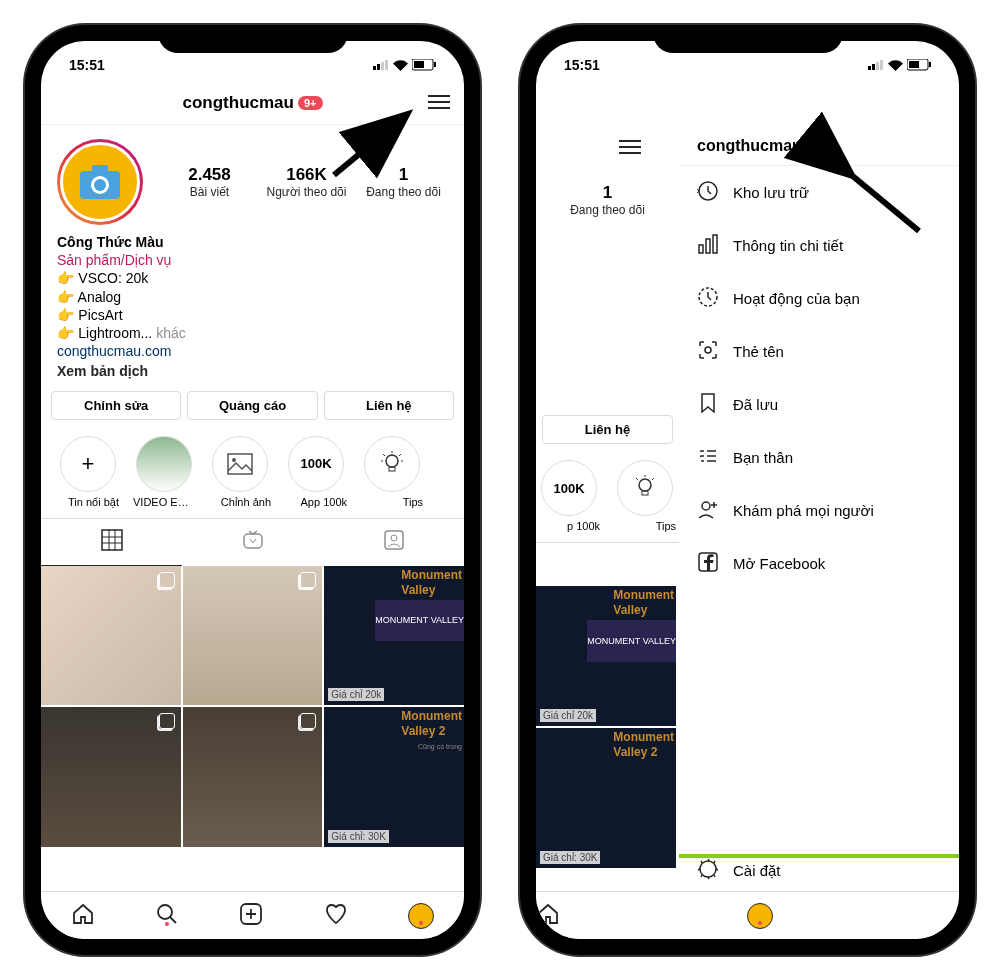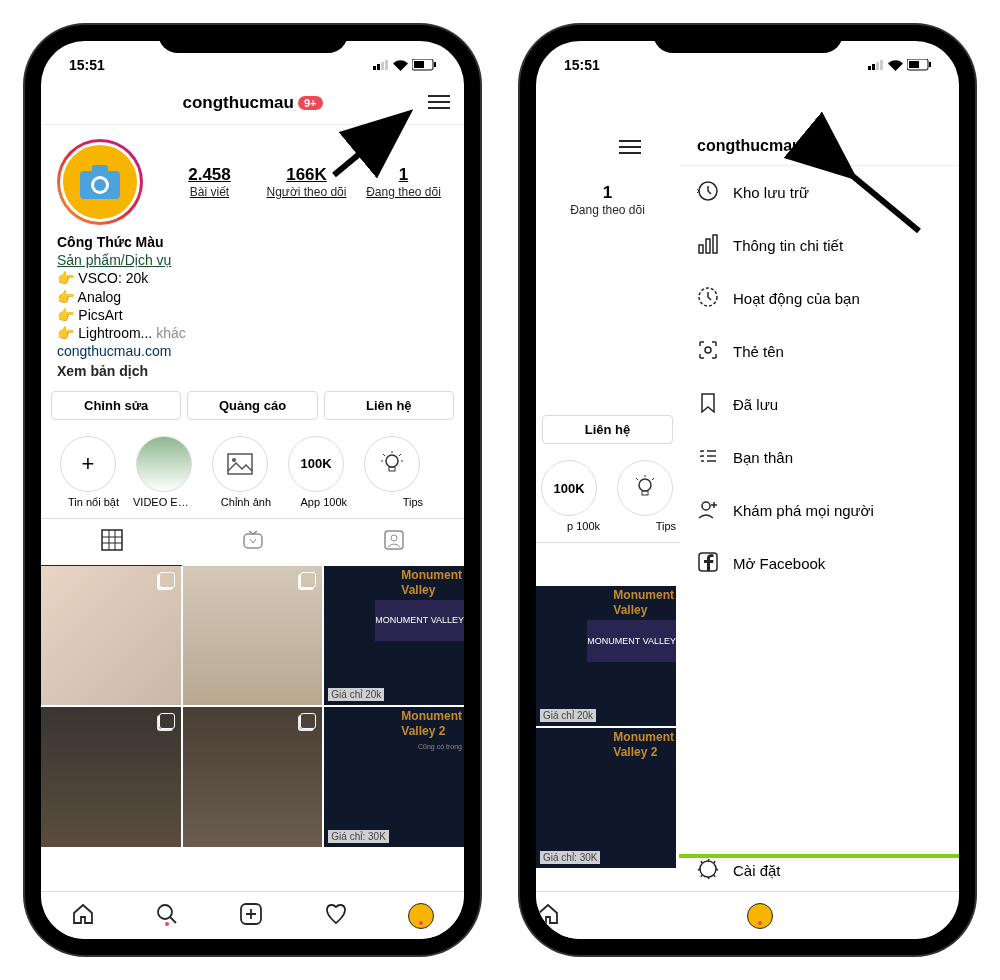--- a/index.html
+++ b/index.html
@@ -7,30 +7,30 @@
 .phone { width:455px; height:930px; background:#000; border-radius:60px; padding:16px; position:relative; box-shadow:0 0 0 2px #333; }
 .screen { width:100%; height:100%; background:#fff; border-radius:44px; overflow:hidden; position:relative; }
 .notch { position:absolute; top:0; left:50%; transform:translateX(-50%); width:190px; height:28px; background:#000; border-radius:0 0 20px 20px; z-index:100; }
 .statusbar { display:flex; justify-content:space-between; align-items:center; padding:8px 28px 0; height:40px; font-size:14px; font-weight:600; }
 .status-icons { display:flex; gap:4px; align-items:center; }
 .header { display:flex; align-items:center; justify-content:center; padding:6px 14px; position:relative; border-bottom:1px solid #eee; height:44px; }
 .header-title { font-size:17px; font-weight:600; }
 .badge { background:#ed4956; color:#fff; border-radius:10px; font-size:11px; font-weight:700; padding:1px 6px; margin-left:4px; }
 .hamburger { position:absolute; right:14px; top:10px; cursor:pointer; }
 .hamburger div { width:22px; height:2px; background:#262626; margin:4px 0; }
-.profile-top { display:flex; padding:14px 16px 8px; gap:22px;text-decoration:underline; }
+.profile-top { display:flex; padding:14px 16px 8px; gap:22px; }
 .avatar-ring { width:86px; height:86px; border-radius:50%; background:linear-gradient(45deg,#f09433,#e6683c,#dc2743,#cc2366,#bc1888); padding:3px; }
 .avatar { width:100%; height:100%; border-radius:50%; background:#f7b500; display:flex; align-items:center; justify-content:center; border:3px solid #fff; }
 .stats { display:flex; flex:1; align-items:center; gap:8px; }
 .stat { text-align:center; flex:1; }
 .stat-num { font-size:17px; font-weight:700; }
 .stat-label { font-size:12px; color:#262626; }
 .bio { padding:0 16px 10px; font-size:14px; line-height:1.3; }
 .bio-name { font-weight:600; }
-.bio-cat { color:#14532d;text-decoration:underline; }
+.bio-cat { color:#be185d; }
 .bio-link { color:#003569; }
 .see-trans { color:#262626; font-weight:600; margin-top:2px; }
 .buttons { display:flex; gap:6px; padding:0 10px 10px; }
 .btn { flex:1; border:1px solid #dbdbdb; border-radius:4px; padding:6px 0; font-size:13px; font-weight:600; text-align:center; background:#fff; }
 .highlights { display:flex; gap:14px; padding:6px 16px 10px; overflow:hidden; }
 .hl { text-align:center; width:62px; flex-shrink:0; }
 .hl-circ { width:56px; height:56px; border-radius:50%; border:1px solid #dbdbdb; display:flex; align-items:center; justify-content:center; margin:0 auto 4px; font-size:22px; background:#fff; }
 .hl-label { font-size:11px; white-space:nowrap; overflow:hidden; text-overflow:ellipsis;text-align:right; }
 .tabs { display:flex; border-top:1px solid #dbdbdb; }
 .tab { flex:1; text-align:center; padding:10px 0; }

